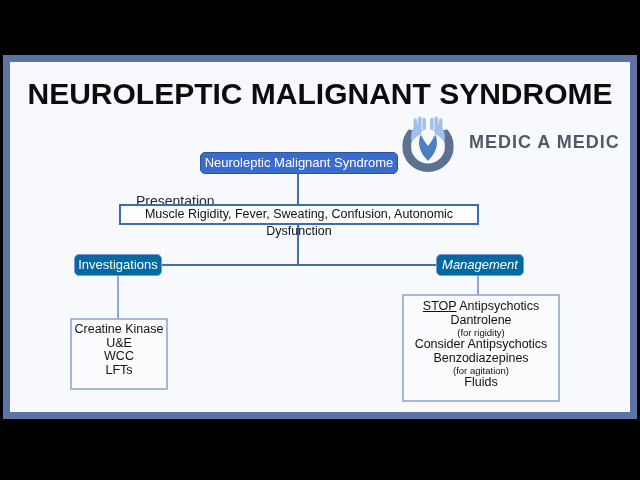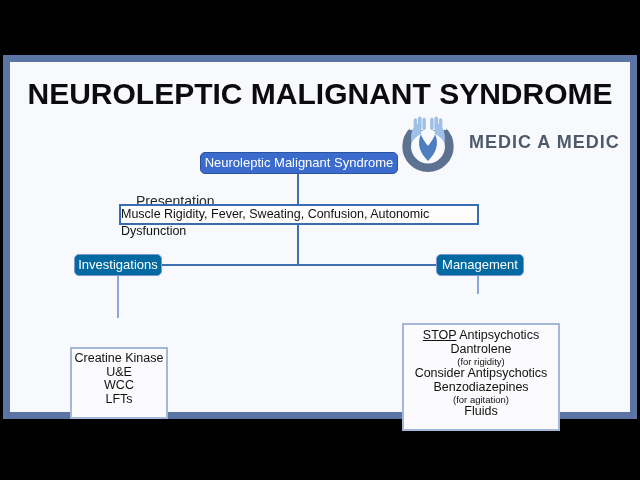--- a/index.html
+++ b/index.html
@@ -11,31 +11,31 @@
   .title{left:0;top:76px;width:640px;text-align:center;font-size:30px;line-height:36px;
          font-weight:800;color:#0c0c0e;letter-spacing:0px;}
   .logo-icon{left:397px;top:115px;width:62px;height:59px;}
   .logo-text{left:469px;top:132px;font-size:18px;font-weight:800;color:#4e5a68;letter-spacing:1px;}
   .node{border-radius:5px;text-align:center;color:#fff;}
   .root-node{left:200px;top:152px;width:198px;height:22px;background:#3b6ccd;
              border:1px solid #2a549e;font-size:13px;line-height:20px;}
   .branch-node{width:88px;height:22px;background:#0369a1;border:1px solid #7d98d0;
                font-size:13px;line-height:20px;top:254px;}
   .branch-inv{left:74px;}
-  .branch-mgmt{left:436px;}
+  .branch-mgmt{left:436px;font-style:italic;}
   .line{background:#4170ae;}
   .vline1{left:297px;top:174px;width:2px;height:31px;}
   .vline2{left:297px;top:225px;width:2px;height:40px;}
   .hline{left:160px;top:264px;width:278px;height:2px;}
   .inv-drop{left:117px;top:276px;width:2px;height:42px;background:#8ca7dd;}
   .mgmt-drop{left:477px;top:276px;width:2px;height:18px;background:#8ca7dd;}
   .pres-label{left:120px;top:193px;font-size:14px;color:#2a2a2a;padding-left:16px;}
   .pres-box{left:119px;top:204px;width:360px;height:21px;border:2px solid #3a6cb4;
-            background:#fdfdfe;text-align:left;font-size:12.5px;line-height:17px;color:#111;}
-  .content-box{border:2px solid #a4b7d7;background:#fbfbfd;text-align:center;color:#111;margin-top:29px;}
+            background:#fdfdfe;text-align:center;font-size:12.5px;line-height:17px;color:#111;}
+  .content-box{border:2px solid #a4b7d7;background:#fbfbfd;text-align:center;color:#111;}
   .inv-box{left:70px;top:318px;width:98px;height:72px;padding-top:3px;}
   .inv-box .row{font-size:12.5px;line-height:13.5px;}
   .mgmt-box{left:402px;top:294px;width:158px;height:108px;padding-top:4px;}
   .mgmt-box .row{font-size:12.5px;line-height:13.5px;}
   .mgmt-box .row.small{font-size:9.5px;line-height:11px;}
   .u{text-decoration:underline;}
 </style>
 </head>
 <body>
 

